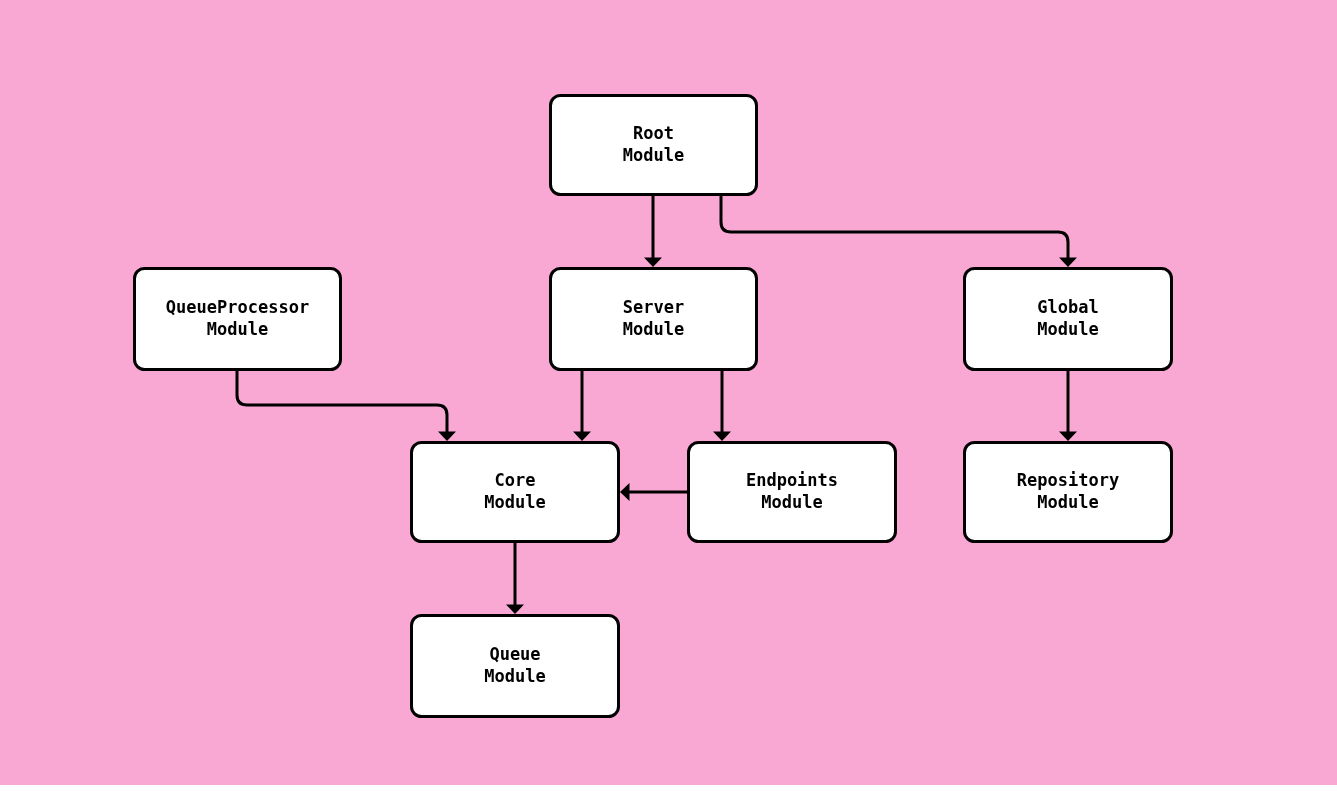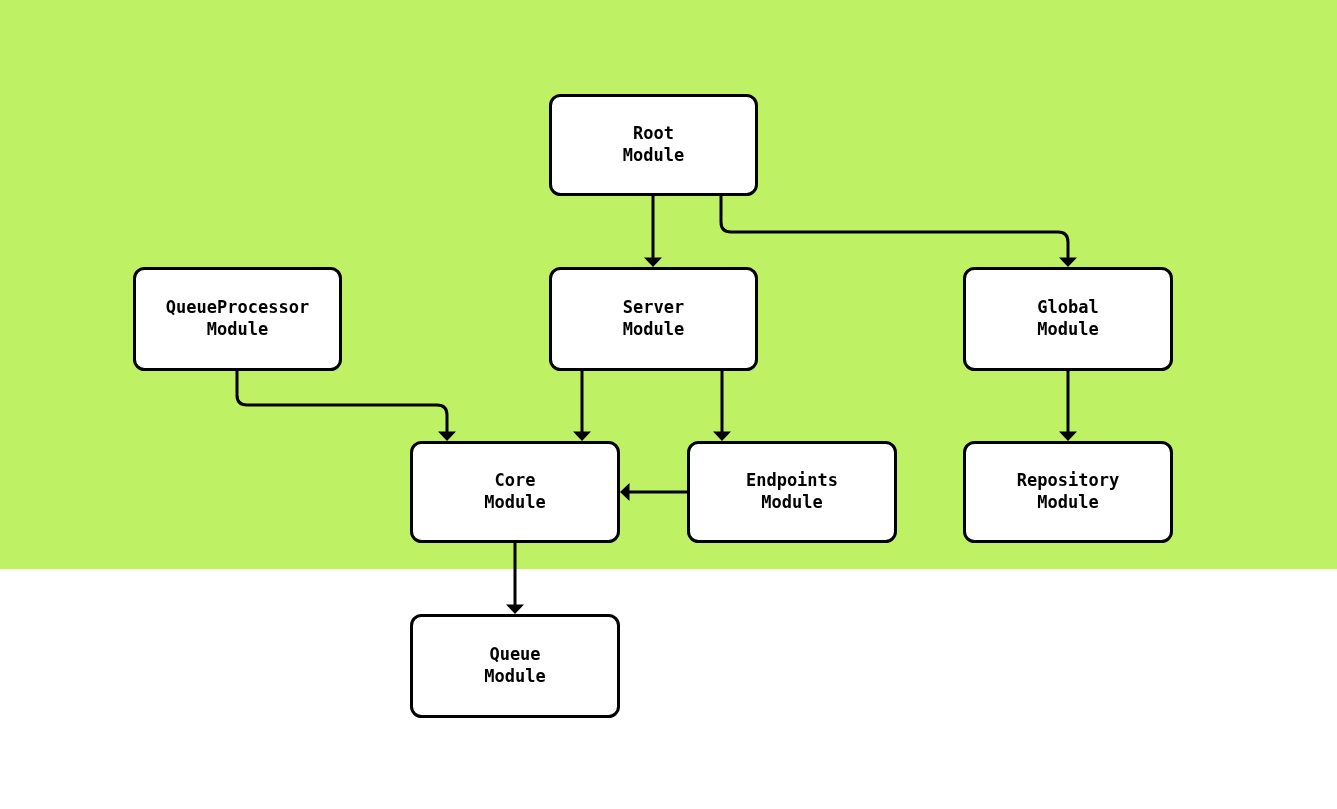--- a/index.html
+++ b/index.html
@@ -9,22 +9,22 @@
   }
   body {
     width: 1337px;
     height: 809px;
     font-family: "DejaVu Sans Mono", "Liberation Mono", monospace;
     overflow: hidden;
   }
   #diagram-root {
     position: relative;
     width: 1337px;
-    height: 569px;
-    background: #bef264;
+    height: 785px;
+    background: #f9a8d4;
   }
   svg#diagram-svg {
     position: absolute;
     top: 0;
     left: 0;
     width: 1337px;
     height: 809px;
     display: block;
   }
   .node-rect {

